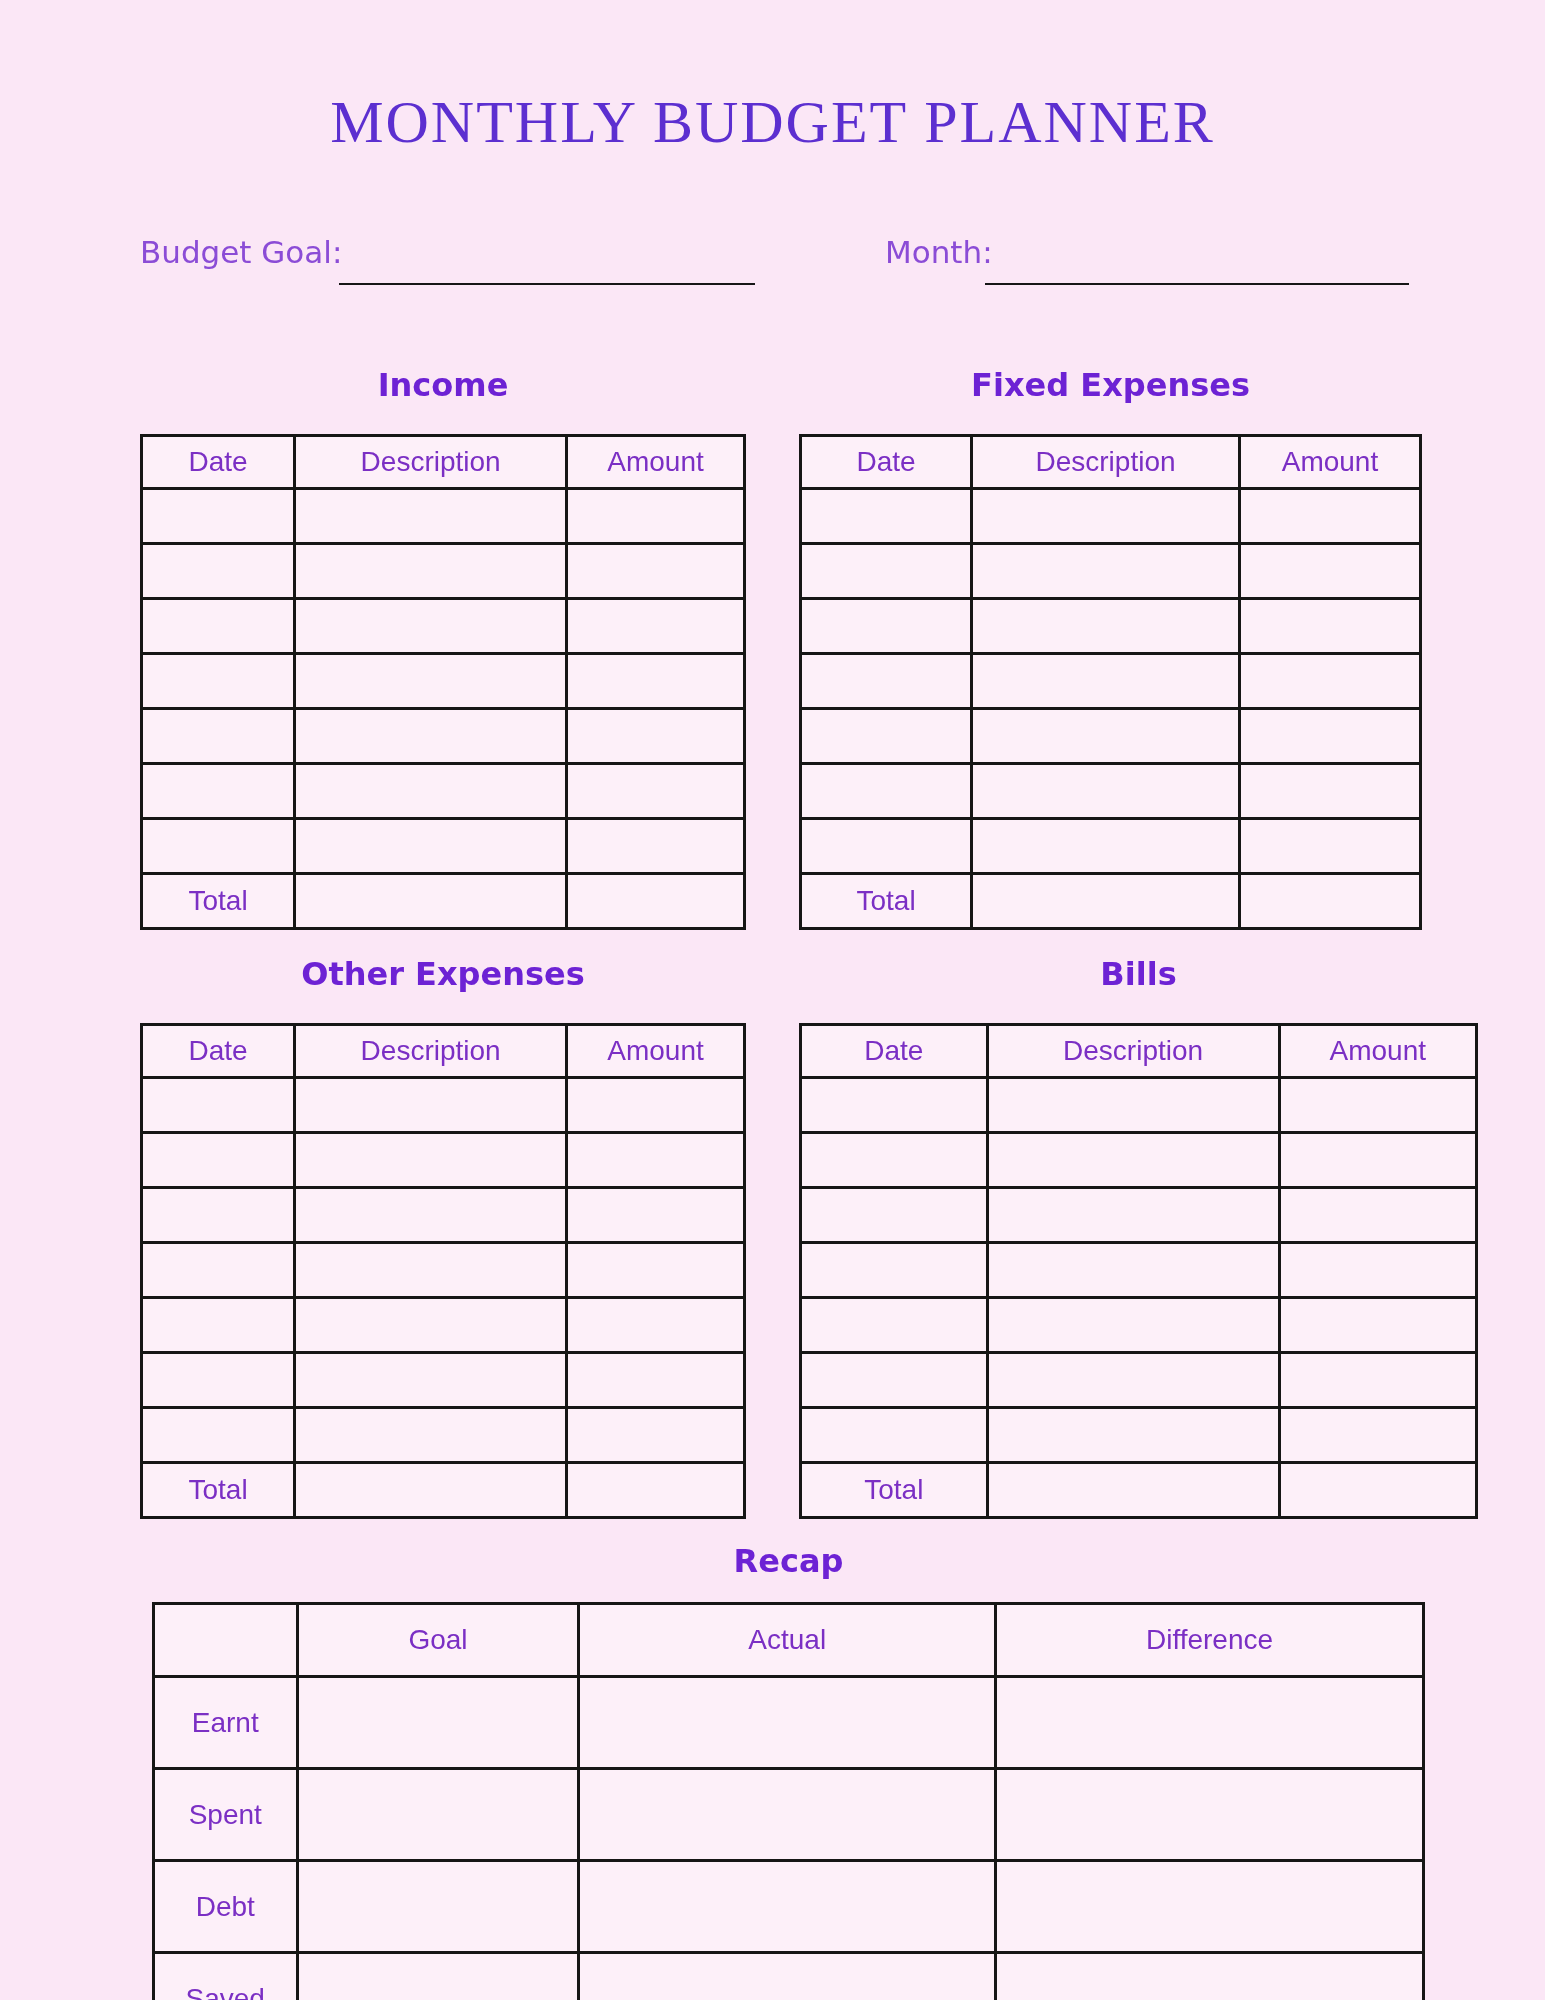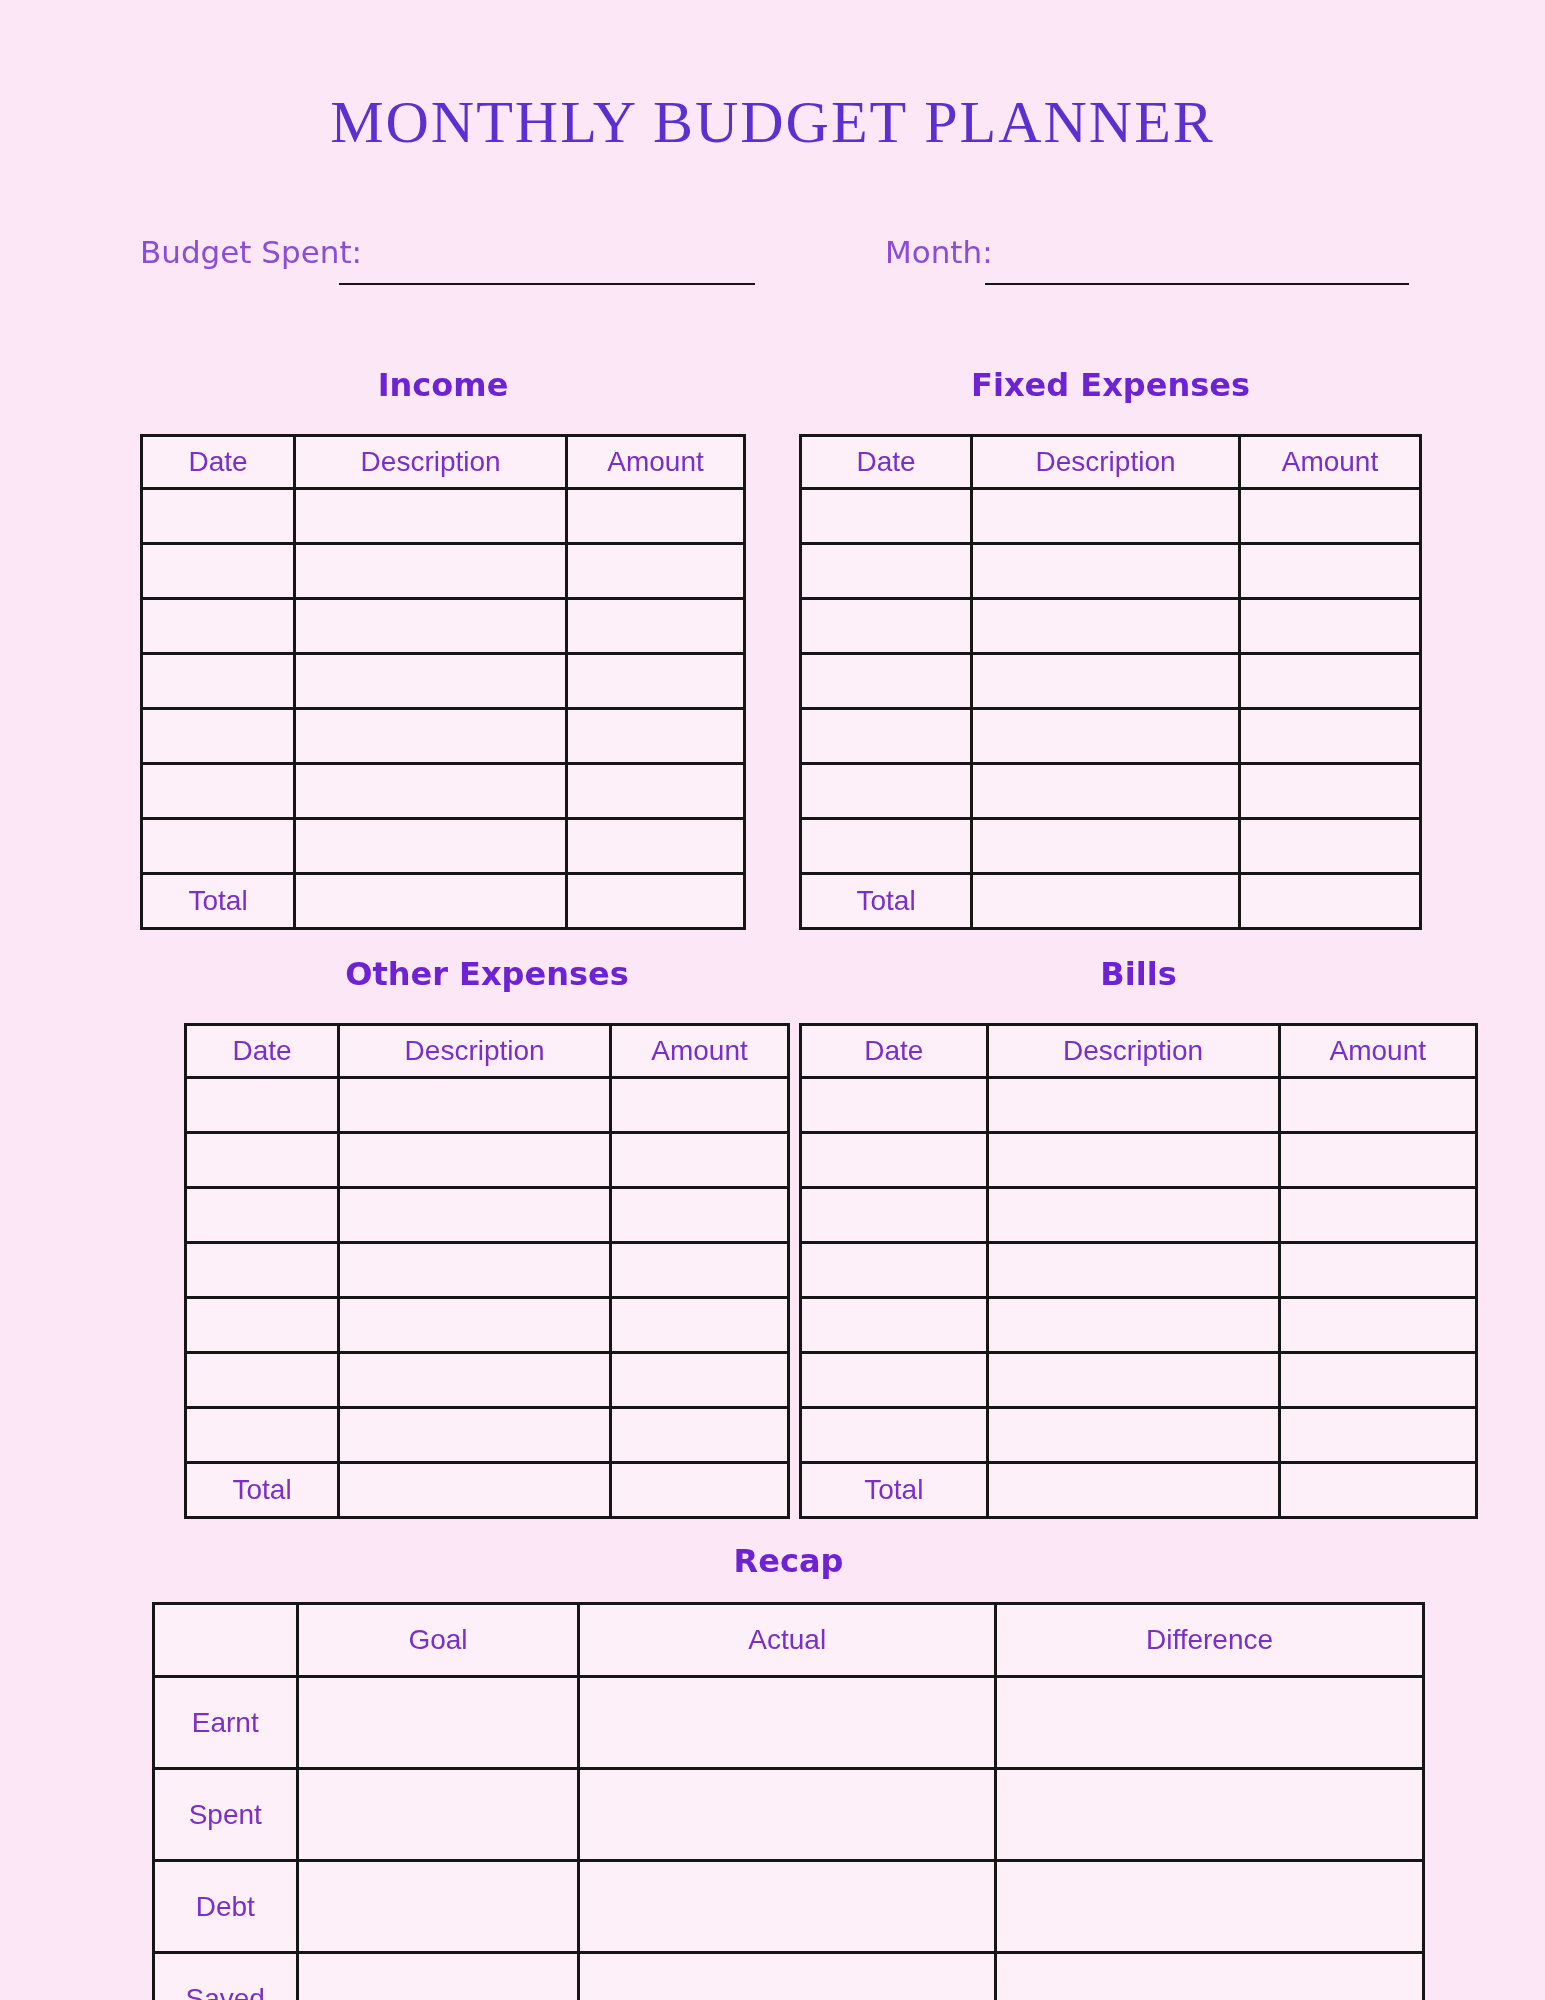--- a/index.html
+++ b/index.html
@@ -35,21 +35,21 @@
 
   section h2{
     font-family:"DejaVu Sans", sans-serif; font-weight:bold;
     font-size:32px; line-height:40px; color:var(--section-heading);
     margin:0 0 29px 0;
     text-align:center;
   }
   .ledger{position:absolute;}
   #ledger-income{left:140px; top:365px; width:606px;}
   #ledger-fixed-expenses{left:799px; top:365px; width:623px;}
-  #ledger-other-expenses{left:140px; top:954px; width:606px;margin-left:44px;}
+  #ledger-other-expenses{left:140px; top:954px; width:606px;}
   #ledger-bills{left:799px; top:954px; width:679px;}
 
   table{
     width:100%; border-collapse:collapse; table-layout:fixed;
     background:var(--cell-bg);
   }
   th,td{
     border:3px solid var(--border);
     font-size:28px; font-weight:400; color:var(--table-text);
     text-align:center; vertical-align:middle;
@@ -74,21 +74,21 @@
   .recap-table col:nth-child(3){width:32.8%;}
   .recap-table col:nth-child(4){width:33.7%;}
 </style>
 </head>
 <body>
 
 <div class="page">
 
   <h1 class="title">MONTHLY BUDGET PLANNER</h1>
 
-  <div class="field-label" id="budget-goal-label">Budget Spent:</div>
+  <div class="field-label" id="budget-goal-label">Budget Goal:</div>
   <div class="fill-line" id="budget-goal-line"></div>
 
   <div class="field-label" id="month-label">Month:</div>
   <div class="fill-line" id="month-line"></div>
 
   <section class="ledger ledger-left" id="ledger-income">
     <h2>Income</h2>
       <div class="tbl-slot">
         <table class="ledger-table">
           <colgroup>

